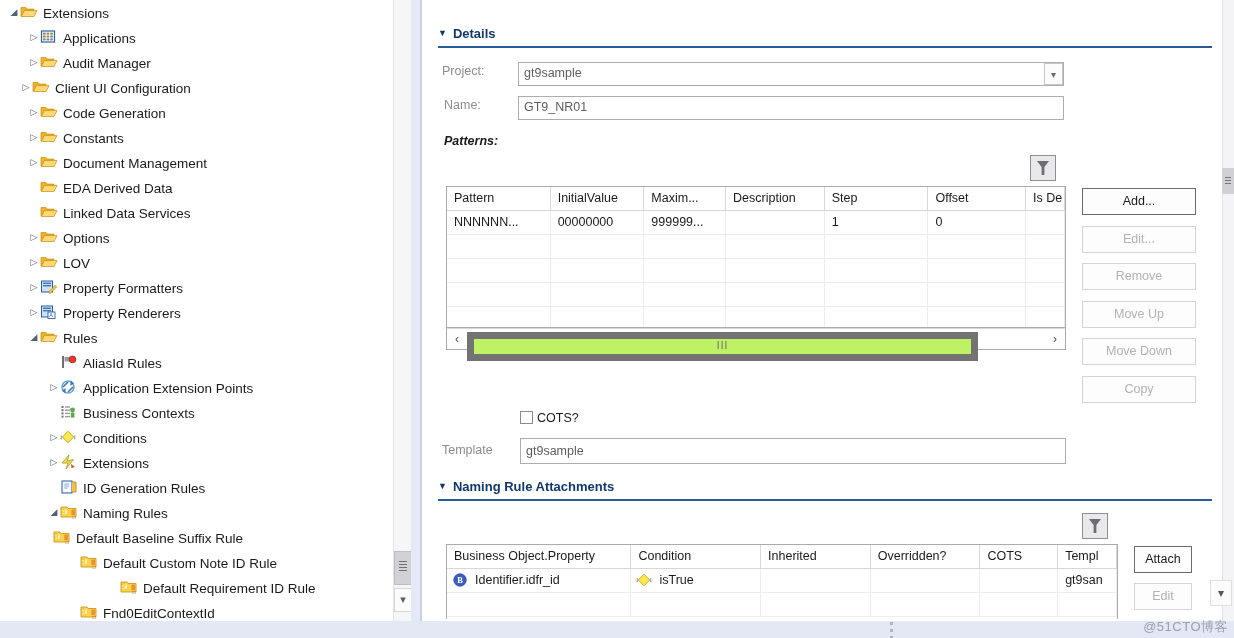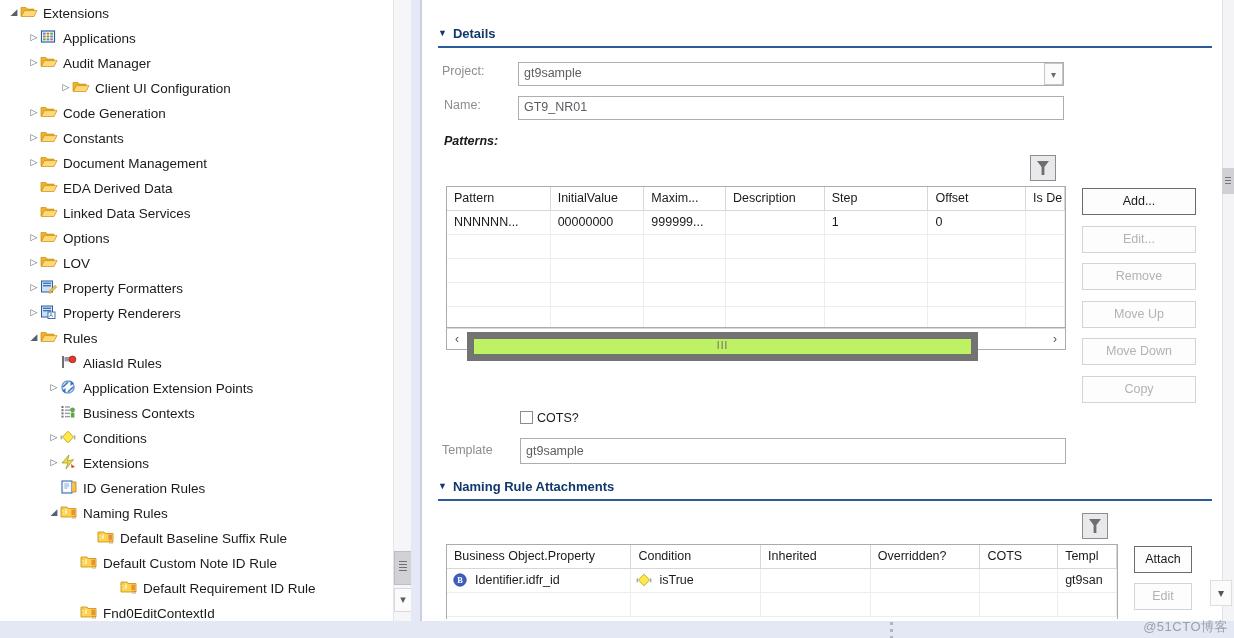--- a/index.html
+++ b/index.html
@@ -211,21 +211,21 @@
               <rect x="6.6" y="6.5" width="2.7" height="2" fill="#5fa84a"></rect>
               <rect x="10.2" y="6.5" width="2.7" height="2" fill="#4a8fd4"></rect>
               <rect x="3" y="9.4" width="2.7" height="2" fill="#5fa84a"></rect>
               <rect x="6.6" y="9.4" width="2.7" height="2" fill="#4a8fd4"></rect>
               <rect x="10.2" y="9.4" width="2.7" height="2" fill="#e06c2a"></rect>
             </svg></span><span class="label">Applications</span></div>
         <div class="tree-row" style="padding-left: 28px;"><span class="twisty">▷</span><span class="ic"><svg width="18" height="16" viewBox="0 0 18 16">
               <path d="M1 3.5h5l1.3 1.6H14v1.2H4.6L1.6 12H1z" fill="#f0b429" stroke="#c98d0c" stroke-width=".7"></path>
               <path d="M4.3 6.6H17l-3 5.9H1.3z" fill="#ffd977" stroke="#c98d0c" stroke-width=".7"></path>
             </svg></span><span class="label">Audit Manager</span></div>
-        <div class="tree-row" style="padding-left: 20px; margin-left: 40px;"><span class="twisty">▷</span><span class="ic"><svg width="18" height="16" viewBox="0 0 18 16">
+        <div class="tree-row" style="padding-left: 20px;"><span class="twisty">▷</span><span class="ic"><svg width="18" height="16" viewBox="0 0 18 16">
               <path d="M1 3.5h5l1.3 1.6H14v1.2H4.6L1.6 12H1z" fill="#f0b429" stroke="#c98d0c" stroke-width=".7"></path>
               <path d="M4.3 6.6H17l-3 5.9H1.3z" fill="#ffd977" stroke="#c98d0c" stroke-width=".7"></path>
             </svg></span><span class="label">Client UI Configuration</span></div>
         <div class="tree-row" style="padding-left: 28px;"><span class="twisty">▷</span><span class="ic"><svg width="18" height="16" viewBox="0 0 18 16">
               <path d="M1 3.5h5l1.3 1.6H14v1.2H4.6L1.6 12H1z" fill="#f0b429" stroke="#c98d0c" stroke-width=".7"></path>
               <path d="M4.3 6.6H17l-3 5.9H1.3z" fill="#ffd977" stroke="#c98d0c" stroke-width=".7"></path>
             </svg></span><span class="label">Code Generation</span></div>
         <div class="tree-row" style="padding-left: 28px;"><span class="twisty">▷</span><span class="ic"><svg width="18" height="16" viewBox="0 0 18 16">
               <path d="M1 3.5h5l1.3 1.6H14v1.2H4.6L1.6 12H1z" fill="#f0b429" stroke="#c98d0c" stroke-width=".7"></path>
               <path d="M4.3 6.6H17l-3 5.9H1.3z" fill="#ffd977" stroke="#c98d0c" stroke-width=".7"></path>
@@ -304,21 +304,21 @@
               <path d="M4.2 5h5M4.2 7h5M4.2 9h3.4" stroke="#6f9ed0" stroke-width=".9"></path>
               <path d="M12 3 L16 3 L16 13 L12 13" fill="#f2c14e" stroke="#b8860b" stroke-width=".8"></path>
             </svg></span><span class="label">ID Generation Rules</span></div>
         <div class="tree-row" style="padding-left: 48px;"><span class="twisty">◢</span><span class="ic"><svg width="18" height="16" viewBox="0 0 18 16">
               <path d="M1 3h6l1.2 1.5H16V13H1z" fill="#ffd24a" stroke="#c98d0c" stroke-width=".8"></path>
               <rect x="2.4" y="5.4" width="4.4" height="4.2" fill="#fff6cf"></rect>
               <path d="M3.1 4.3l.7 1.6 1.7.2-1.3 1.2.4 1.7-1.5-.9-1.5.9.4-1.7L.7 6.1l1.7-.2z" fill="#ffe97a" stroke="#caa014" stroke-width=".4"></path>
               <rect x="11.4" y="5.6" width="3.6" height="5.6" fill="#e8913a"></rect>
               <text x="12.4" y="15.4" font-size="5" fill="#8a6a10" font-family="Liberation Sans">□</text>
             </svg></span><span class="label">Naming Rules</span></div>
-        <div class="tree-row" style="padding-left: 41px; margin-left: 44px;"><span class="twisty none">&nbsp;</span><span class="ic"><svg width="18" height="16" viewBox="0 0 18 16">
+        <div class="tree-row" style="padding-left: 41px;"><span class="twisty none">&nbsp;</span><span class="ic"><svg width="18" height="16" viewBox="0 0 18 16">
               <path d="M1 3h6l1.2 1.5H16V13H1z" fill="#ffd24a" stroke="#c98d0c" stroke-width=".8"></path>
               <rect x="2.4" y="5.4" width="4.4" height="4.2" fill="#fff6cf"></rect>
               <path d="M3.1 4.3l.7 1.6 1.7.2-1.3 1.2.4 1.7-1.5-.9-1.5.9.4-1.7L.7 6.1l1.7-.2z" fill="#ffe97a" stroke="#caa014" stroke-width=".4"></path>
               <rect x="11.4" y="5.6" width="3.6" height="5.6" fill="#e8913a"></rect>
               <text x="12.4" y="15.4" font-size="5" fill="#8a6a10" font-family="Liberation Sans">□</text>
             </svg></span><span class="label">Default Baseline Suffix Rule</span></div>
         <div class="tree-row" style="padding-left: 68px;"><span class="twisty none">&nbsp;</span><span class="ic"><svg width="18" height="16" viewBox="0 0 18 16">
               <path d="M1 3h6l1.2 1.5H16V13H1z" fill="#ffd24a" stroke="#c98d0c" stroke-width=".8"></path>
               <rect x="2.4" y="5.4" width="4.4" height="4.2" fill="#fff6cf"></rect>
               <path d="M3.1 4.3l.7 1.6 1.7.2-1.3 1.2.4 1.7-1.5-.9-1.5.9.4-1.7L.7 6.1l1.7-.2z" fill="#ffe97a" stroke="#caa014" stroke-width=".4"></path>

